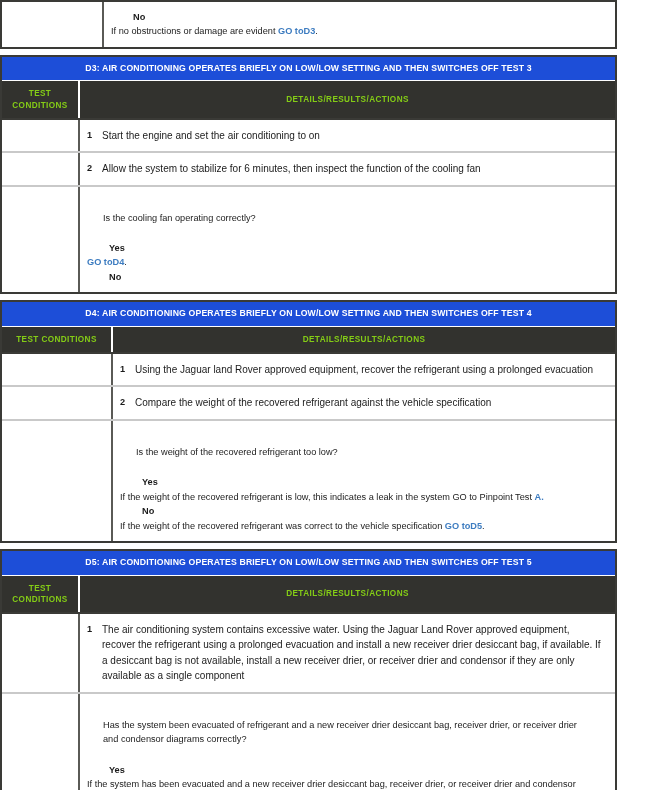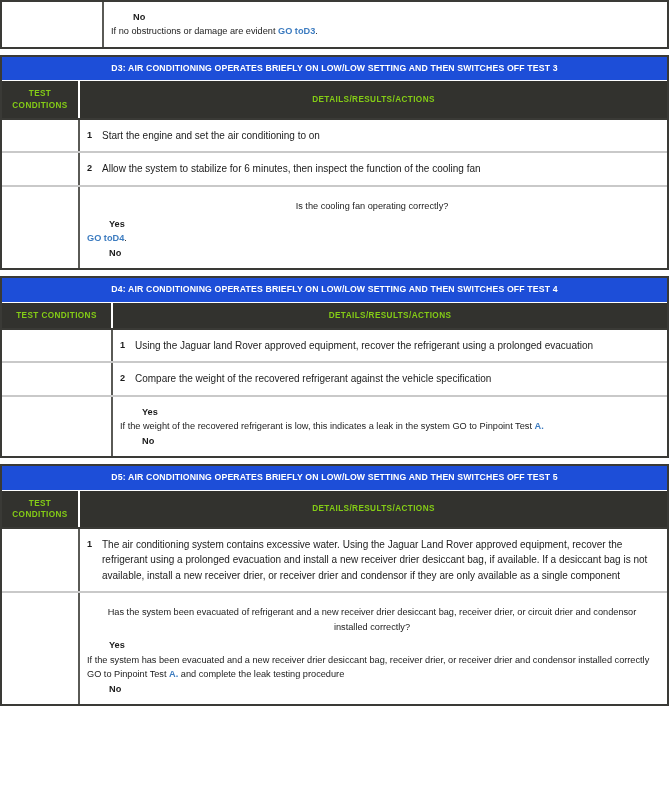--- a/index.html
+++ b/index.html
@@ -9,21 +9,21 @@
     background: #ffffff;
   }
   body {
     width: 669px;
     height: 790px;
     font-family: "Liberation Sans", sans-serif;
     color: #1b1b1b;
     overflow: hidden;
   }
   .page {
-    width: 669px;
+    width: 617px;
     height: 790px;
     box-sizing: border-box;
     background: #ffffff;
     position: relative;
   }
 
   
   .test-block {
     width: 100%;
     box-sizing: border-box;
@@ -124,22 +124,21 @@
     line-height: 1.55;
   }
 
   
   .qa {
     padding-left: 7px;
     font-size: 9.2px;
     line-height: 1.57;
   }
   .qa .question {
-    margin: 4px;
-    text-align: center;
+    margin: 16px;
   }
   .qa .answer-label {
     font-weight: bold;
     margin: 0;
     padding-left: 22px;
   }
   .qa .answer-text {
     margin: 0;
   }
   .lnk-b {
@@ -230,23 +229,25 @@
         <div class="step">
           <div class="step-num">2</div>
           <div class="step-text">Compare the weight of the recovered refrigerant against the vehicle specification</div>
         </div>
       </div>
     </div>
     <div class="row">
       <div class="cell-left" style="width:111px;"></div>
       <div class="cell-right">
         <div class="qa">
+          <p class="question">Is the weight of the recovered refrigerant too low?</p>
           <p class="answer-label">Yes</p>
           <p class="answer-text"><span>If the weight of the recovered refrigerant is low, this indicates a leak in the system GO to Pinpoint Test </span><span class="lnk-b">A.</span><span></span></p>
           <p class="answer-label">No</p>
+          <p class="answer-text"><span>If the weight of the recovered refrigerant was correct to the vehicle specification </span><span class="lnk-b">GO toD5</span><span>.</span></p>
         </div>
       </div>
     </div>
   </div>
 
   <div class="spacer-gap"></div>
 
   <div class="test-block block-top-rule block-bottom-rule">
     <div class="banner">D5: AIR CONDITIONING OPERATES BRIEFLY ON LOW/LOW SETTING AND THEN SWITCHES OFF TEST 5</div>
     <div class="colhead">
@@ -259,21 +260,21 @@
         <div class="step">
           <div class="step-num">1</div>
           <div class="step-text">The air conditioning system contains excessive water. Using the Jaguar Land Rover approved equipment, recover the refrigerant using a prolonged evacuation and install a new receiver drier desiccant bag, if available. If a desiccant bag is not available, install a new receiver drier, or receiver drier and condensor if they are only available as a single component</div>
         </div>
       </div>
     </div>
     <div class="row">
       <div class="cell-left" style="width:78px;"></div>
       <div class="cell-right">
         <div class="qa">
-          <p class="question">Has the system been evacuated of refrigerant and a new receiver drier desiccant bag, receiver drier, or circuit drier and condensor installed correctly?</p>
+          <p class="question">Has the system been evacuated of refrigerant and a new receiver drier desiccant bag, receiver drier, or receiver drier and condensor diagrams correctly?</p>
           <p class="answer-label">Yes</p>
           <p class="answer-text"><span>If the system has been evacuated and a new receiver drier desiccant bag, receiver drier, or receiver drier and condensor installed correctly GO to Pinpoint Test </span><span class="lnk-b">A.</span><span> and complete the leak testing procedure</span></p>
           <p class="answer-label">No</p>
         </div>
       </div>
     </div>
   </div>
 
 </div>
 

